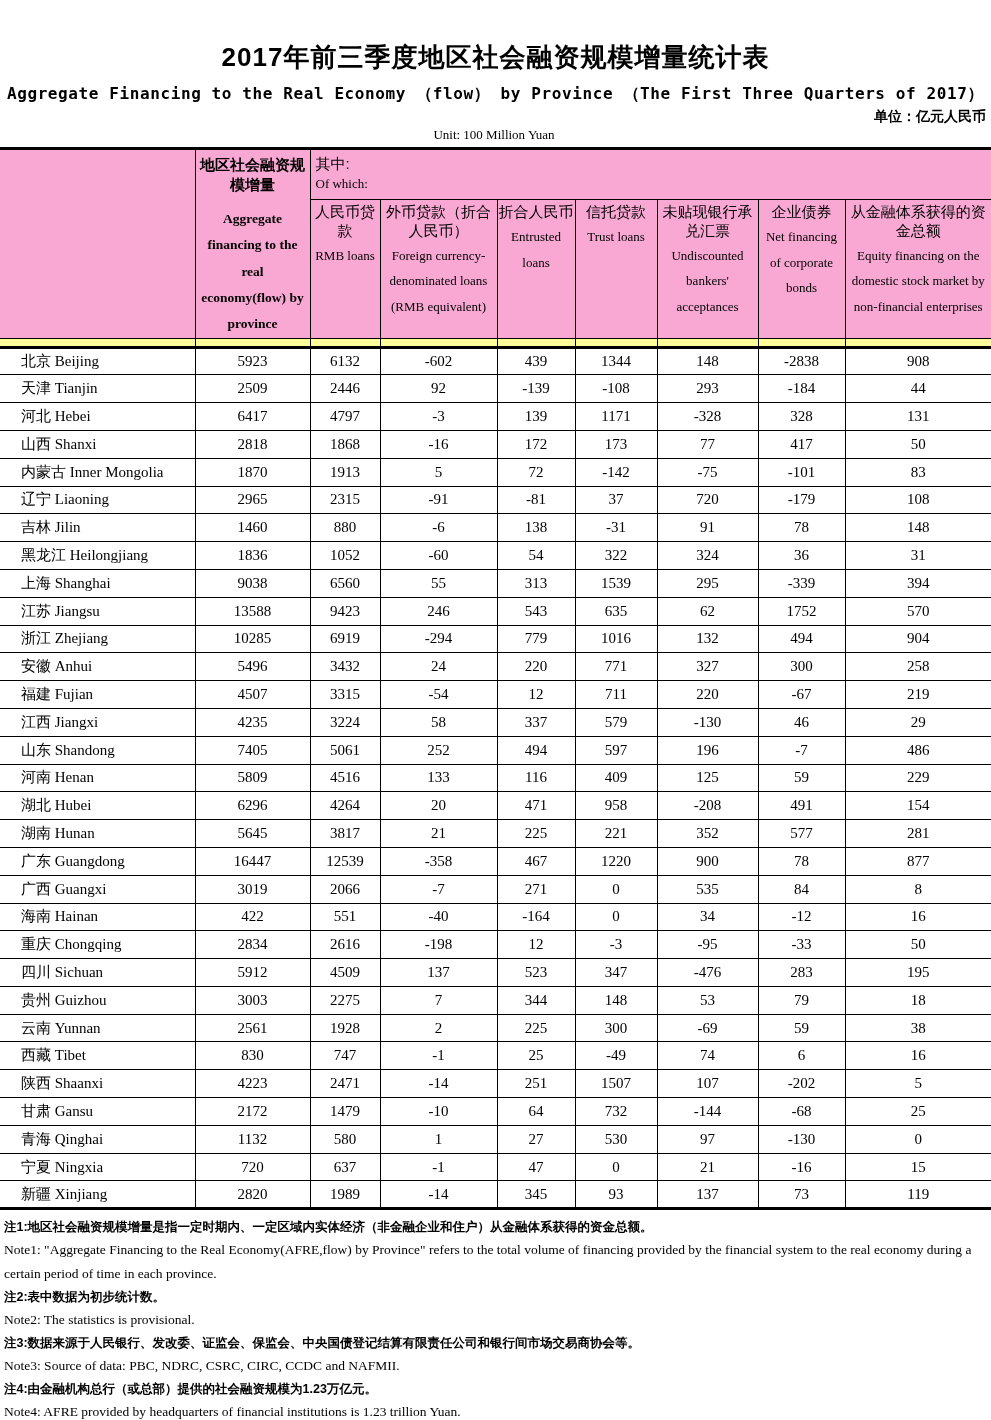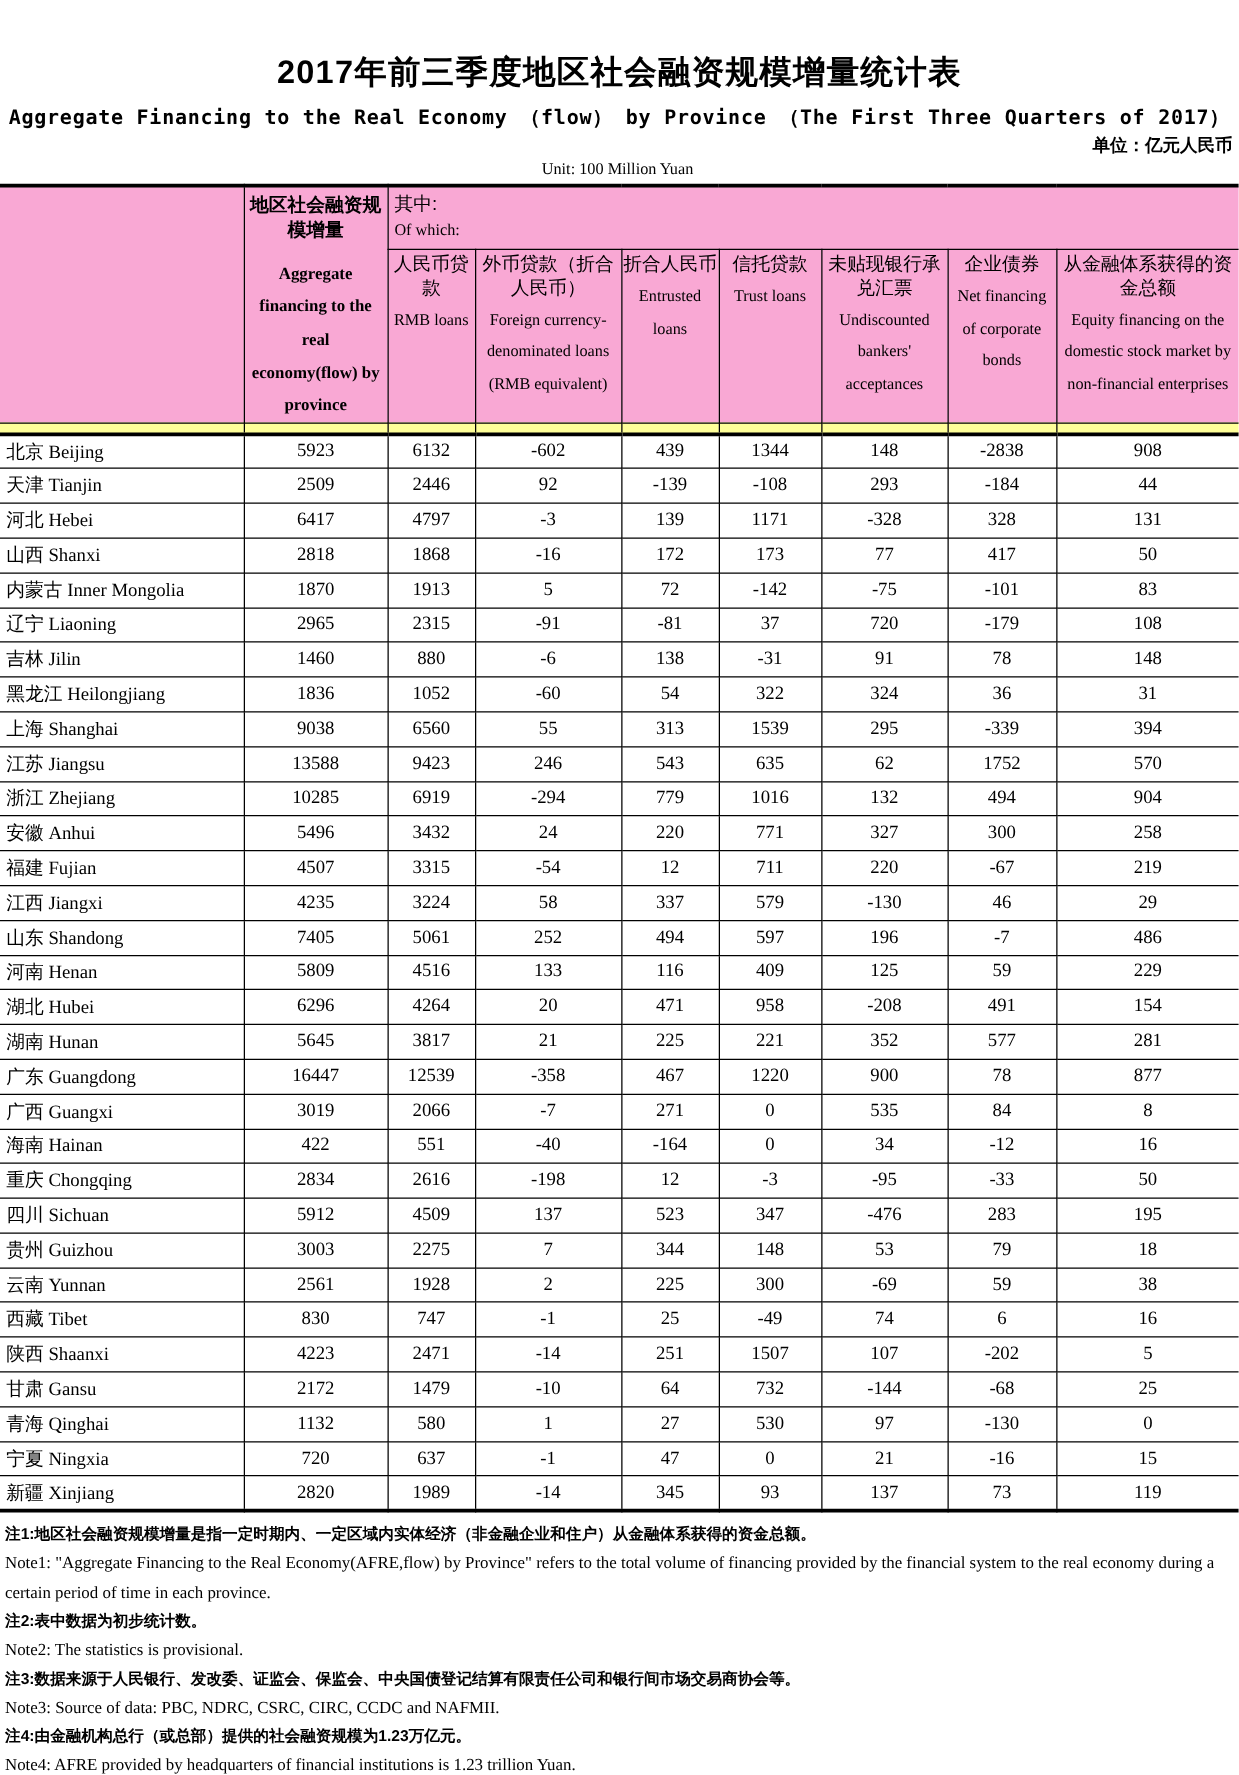--- a/index.html
+++ b/index.html
@@ -53,21 +53,21 @@
     font-size: 13px; line-height: 1.95; margin-top: 2px;
     font-family: "Liberation Serif", serif; padding: 0 3px;
   }
 
   tr.band td { background: #FFFF99; height: 9px; border-bottom: 3px solid #000; padding: 0; }
 
   tbody td {
     height: 27.8px; font-size: 15px; vertical-align: middle;
     font-family: "Liberation Serif", serif;
   }
-  tbody td.province { text-align: left; padding-left: 5px; }
+  tbody td.province { text-align: left; padding-left: 21px; }
   tbody td.num { text-align: center; }
 
   .notes { margin-top: 6px; padding-left: 4px; padding-right: 4px; }
   .note-cn {
     font-size: 12.5px; font-weight: bold; line-height: 22px;
     font-family: "Liberation Sans", sans-serif;
   }
   .note-en {
     font-size: 13.5px; line-height: 24px;
     font-family: "Liberation Serif", serif;

